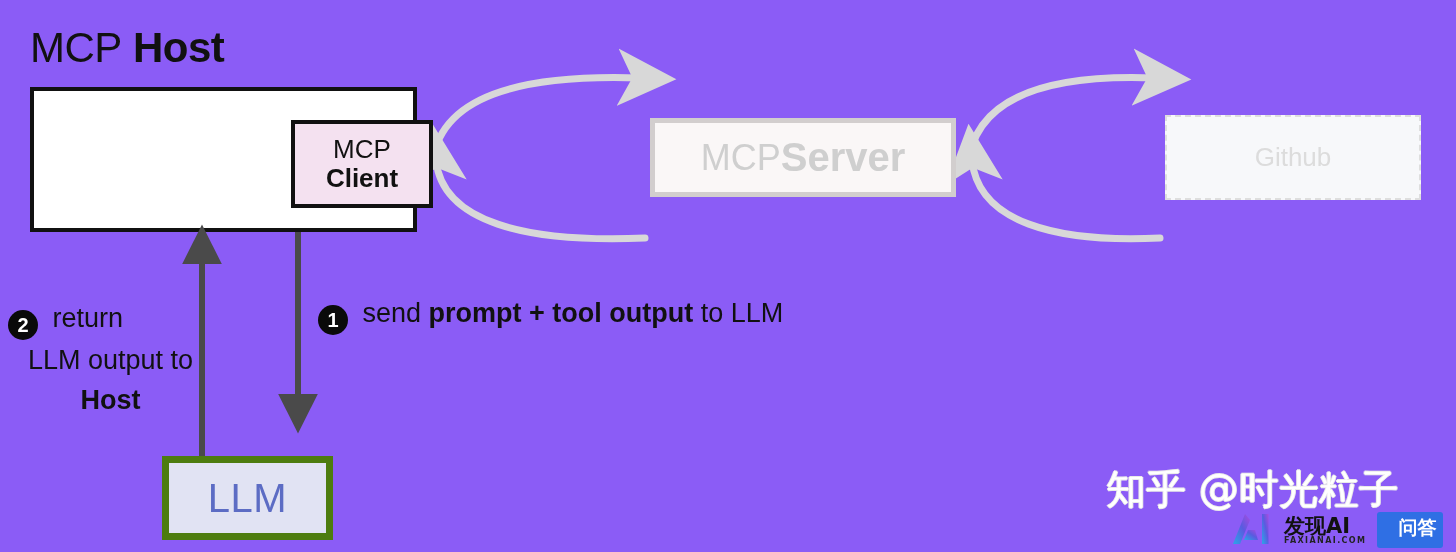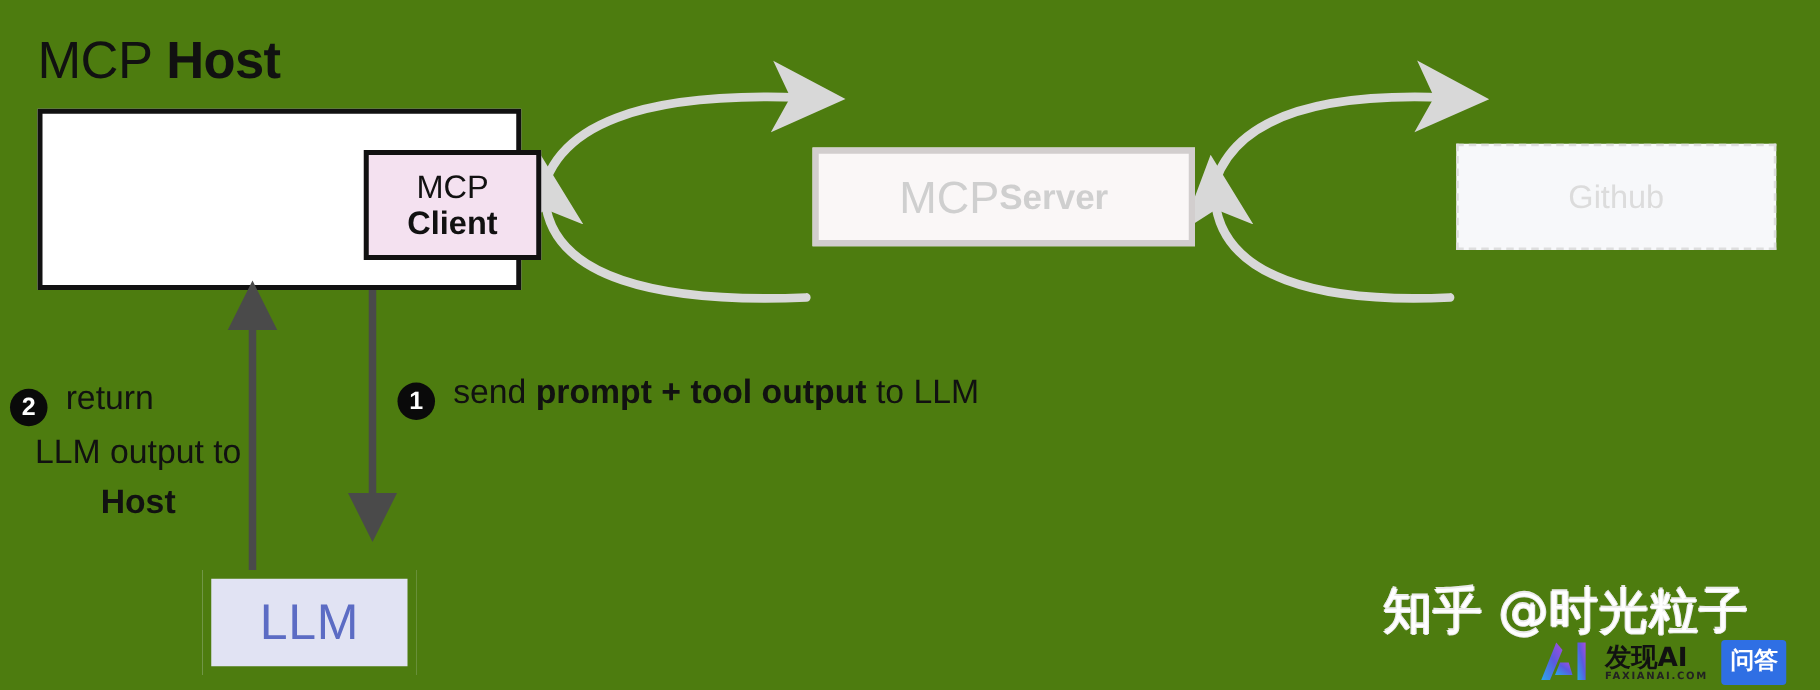--- a/index.html
+++ b/index.html
@@ -8,21 +8,21 @@
     background: #ffffff;
   }
   body {
     font-family: "Liberation Sans", sans-serif;
     -webkit-font-smoothing: antialiased;
   }
   #canvas {
     position: relative;
     width: 1456px;
     height: 552px;
-    background: #4d7c0f;
+    background: #8b5cf6;
     overflow: hidden;
   }
 
   
   .diagram-title {
     position: absolute;
     left: 30px;
     top: 24px;
     font-size: 42px;
     line-height: 48px;
@@ -81,21 +81,21 @@
     height: 79px;
     border: 5px solid #d2cece;
     background: #faf7f7;
     box-sizing: border-box;
     display: flex;
     align-items: center;
     justify-content: center;
     white-space: nowrap;
   }
   .server-box .w-normal { font-size: 36px; font-weight: 400; color: #cfcfcf; }
-  .server-box .w-bold   { font-size: 28px; font-weight: 700; color: #cfcfcf; }
+  .server-box .w-bold   { font-size: 40px; font-weight: 700; color: #cfcfcf; }
 
   
   .github-box {
     position: absolute;
     left: 1165px;
     top: 115px;
     width: 256px;
     height: 85px;
     border: 2px dashed #dedede;
     background: #f7f8fa;
@@ -225,21 +225,21 @@
     color: #222222;
     letter-spacing: 1.4px;
     margin-top: 0;
     font-family: "DejaVu Sans", sans-serif;
   }
   .wm-qa {
     background: #2f6fe4;
     color: #ffffff;
     font-size: 19px;
     font-weight: 700;
-    padding: 3px 7px 4px 7px;
+    padding: 3px 7px 4px 21px;
     border-radius: 3px;
     font-family: "DejaVu Sans", sans-serif;
     margin-left: 4px;
   }
 </style>
 </head>
 <body>
 
 <div id="canvas">
 

